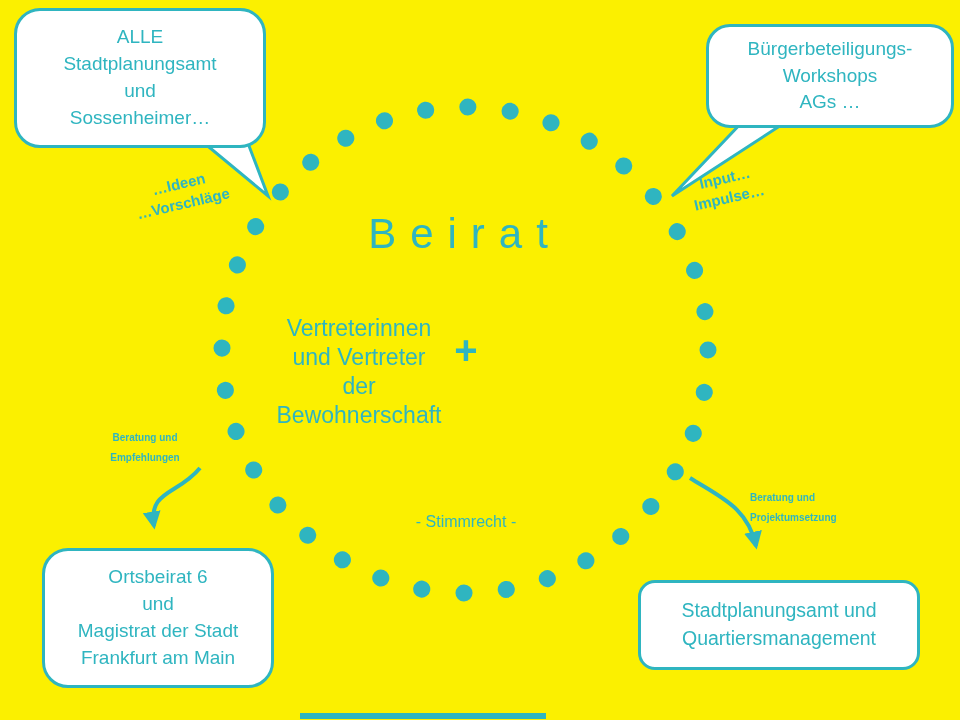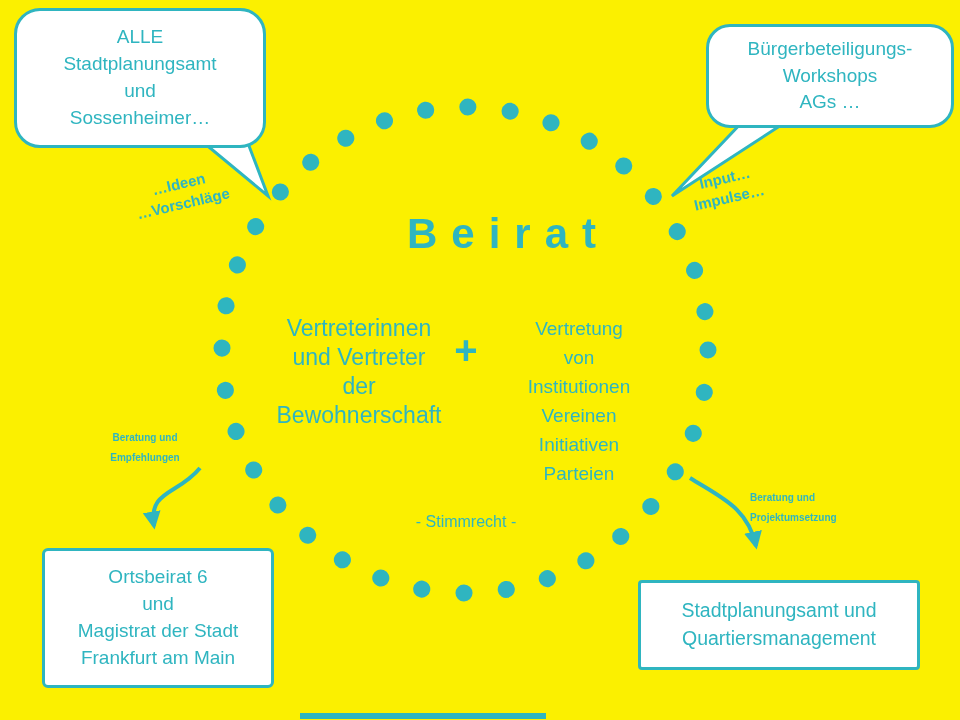--- a/index.html
+++ b/index.html
@@ -26,29 +26,29 @@
     border:3px solid var(--teal);
     color:var(--teal);
     display:flex;align-items:center;justify-content:center;
     text-align:center;
     white-space:pre-line;
     font-size:19px;line-height:1.42;
     z-index:2;
   }
   .bubble-top-left{left:14px;top:8px;width:252px;height:140px;border-radius:26px;}
   .bubble-top-right{left:706px;top:24px;width:248px;height:104px;border-radius:24px;justify-content:center;}
-  .bubble-bottom-left{left:42px;top:548px;width:232px;height:140px;border-radius:6px;}
-  .bubble-bottom-right{left:638px;top:580px;width:282px;height:90px;border-radius:4px;font-size:19.5px;}
+  .bubble-bottom-left{left:42px;top:548px;width:232px;height:140px;border-radius:26px;}
+  .bubble-bottom-right{left:638px;top:580px;width:282px;height:90px;border-radius:17px;font-size:19.5px;}
   .center-text{
     position:absolute;color:var(--teal);z-index:2;
     text-align:center;white-space:pre-line;
   }
   .title{
     left:320px;top:210px;width:290px;
-    font-size:42px;font-weight:bold;letter-spacing:14px;text-align:right;
+    font-size:42px;font-weight:normal;letter-spacing:14px;
   }
   .group-left{left:265px;top:314px;width:188px;font-size:23px;line-height:29px;}
   .group-right{left:495px;top:314px;width:168px;font-size:19px;line-height:29px;}
   .plus-sign{left:446px;top:328px;width:40px;font-size:40px;font-weight:bold;}
   .voting-note{left:378px;top:500px;width:176px;font-size:16px;margin-top:13px;}
   .rot-label{
     position:absolute;color:var(--teal);z-index:3;
     font-weight:bold;font-size:15px;line-height:20px;
     text-align:center;white-space:pre-line;
   }
@@ -108,26 +108,20 @@
     <span>Stadtplanungsamt und
 Quartiersmanagement</span>
   </div>
 
   <div class="center-text title">Beirat</div>
   <div class="center-text group-left">Vertreterinnen
 und Vertreter
 der
 Bewohnerschaft</div>
   <div class="center-text plus-sign">+</div>
-  <div class="center-text group-right">Vertretung
-von
-Institutionen
-Vereinen
-Initiativen
-Parteien</div>
   <div class="center-text voting-note">- Stimmrecht -</div>
 
   <div class="rot-label label-ideas">…Ideen
 …Vorschläge</div>
   <div class="rot-label label-input">Input…
 Impulse…</div>
 
   <div class="side-note note-left">Beratung und
 Empfehlungen</div>
   <div class="side-note note-right">Beratung und

